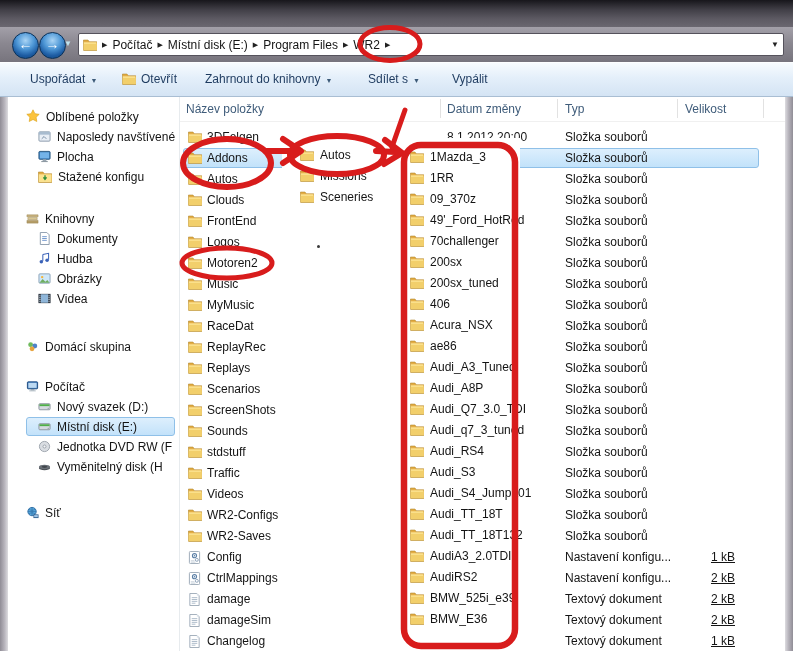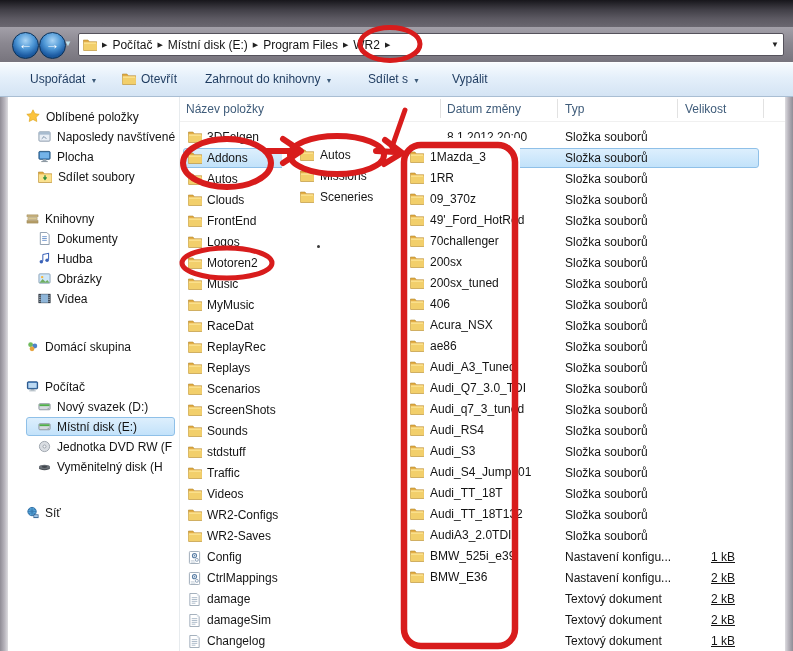--- a/index.html
+++ b/index.html
@@ -127,21 +127,21 @@
         <div class="sb-item"><span class="icon"><svg viewBox="0 0 14 14" width="13" height="13">
               <rect x="1" y="1.5" width="12" height="8.5" rx="1" fill="#3a7ab8" stroke="#27567f"></rect>
               <rect x="2" y="2.5" width="10" height="6.5" fill="#74b3e8"></rect>
               <path d="M5.5 10h3l.8 2H4.7z" fill="#9aa7b2"></path>
               <rect x="3.5" y="12" width="7" height="1" fill="#7f8c96"></rect>
             </svg></span><span>Plocha</span></div>
         <div class="sb-item"><span class="icon"><svg viewBox="0 0 16 13" width="14" height="12">
               <path d="M.5.8h5.2l1.5 2h8.3a.5.5 0 01.5.5v9a.5.5 0 01-.5.5H1a.5.5 0 01-.5-.5z" fill="#e3ad45" stroke="#a87f22" stroke-width=".6"></path>
               <path d="M.9 3.4h14.6v8.9H.9z" fill="#fbe290"></path>
               <path d="M8 4.5v4M6.2 7l1.8 2.2L9.8 7" stroke="#2e8f3c" stroke-width="1.5" fill="none"></path>
-            </svg></span><span>Sdílet soubory</span></div>
+            </svg></span><span>Stažené konfigu</span></div>
       </div>
       <div class="sb-group" style="margin-top: 22px;">
         <div class="sb-head"><span class="icon"><svg viewBox="0 0 14 14" width="13" height="13">
               <path d="M1 3h12v2.2H1z" fill="#c7b07a" stroke="#9d8a58" stroke-width=".5"></path>
               <path d="M2 6h10v2.2H2z" fill="#dcc995" stroke="#9d8a58" stroke-width=".5"></path>
               <path d="M1 9h12v3H1z" fill="#b49c66" stroke="#9d8a58" stroke-width=".5"></path>
             </svg></span><span>Knihovny</span></div>
         <div class="sb-item"><span class="icon"><svg viewBox="0 0 14 14" width="13" height="13">
               <path d="M2.5.5h7L12 3v10.5H2.5z" fill="#fff" stroke="#8898aa"></path>
               <path d="M4.5 5h5M4.5 7h5M4.5 9h5" stroke="#5b87c5" stroke-width=".9"></path>
@@ -580,20 +580,25 @@
           </svg></span><span>ae86</span></div>
       <div class="orow"><span class="icon"><svg viewBox="0 0 16 13" width="14" height="12">
             <path d="M.5.8h5.2l1.5 2h8.3a.5.5 0 01.5.5v9a.5.5 0 01-.5.5H1a.5.5 0 01-.5-.5z" fill="#e3ad45" stroke="#a87f22" stroke-width=".6"></path>
             <path d="M.9 3.4h14.6v8.9H.9z" fill="#fbe290"></path>
             <path d="M.9 5.2h14.6v7.1H.9z" fill="#f2cf6b"></path>
           </svg></span><span>Audi_A3_Tuned</span></div>
       <div class="orow"><span class="icon"><svg viewBox="0 0 16 13" width="14" height="12">
             <path d="M.5.8h5.2l1.5 2h8.3a.5.5 0 01.5.5v9a.5.5 0 01-.5.5H1a.5.5 0 01-.5-.5z" fill="#e3ad45" stroke="#a87f22" stroke-width=".6"></path>
             <path d="M.9 3.4h14.6v8.9H.9z" fill="#fbe290"></path>
             <path d="M.9 5.2h14.6v7.1H.9z" fill="#f2cf6b"></path>
+          </svg></span><span>Audi_A8P</span></div>
+      <div class="orow"><span class="icon"><svg viewBox="0 0 16 13" width="14" height="12">
+            <path d="M.5.8h5.2l1.5 2h8.3a.5.5 0 01.5.5v9a.5.5 0 01-.5.5H1a.5.5 0 01-.5-.5z" fill="#e3ad45" stroke="#a87f22" stroke-width=".6"></path>
+            <path d="M.9 3.4h14.6v8.9H.9z" fill="#fbe290"></path>
+            <path d="M.9 5.2h14.6v7.1H.9z" fill="#f2cf6b"></path>
           </svg></span><span>Audi_Q7_3.0_TDI</span></div>
       <div class="orow"><span class="icon"><svg viewBox="0 0 16 13" width="14" height="12">
             <path d="M.5.8h5.2l1.5 2h8.3a.5.5 0 01.5.5v9a.5.5 0 01-.5.5H1a.5.5 0 01-.5-.5z" fill="#e3ad45" stroke="#a87f22" stroke-width=".6"></path>
             <path d="M.9 3.4h14.6v8.9H.9z" fill="#fbe290"></path>
             <path d="M.9 5.2h14.6v7.1H.9z" fill="#f2cf6b"></path>
           </svg></span><span>Audi_q7_3_tuned</span></div>
       <div class="orow"><span class="icon"><svg viewBox="0 0 16 13" width="14" height="12">
             <path d="M.5.8h5.2l1.5 2h8.3a.5.5 0 01.5.5v9a.5.5 0 01-.5.5H1a.5.5 0 01-.5-.5z" fill="#e3ad45" stroke="#a87f22" stroke-width=".6"></path>
             <path d="M.9 3.4h14.6v8.9H.9z" fill="#fbe290"></path>
             <path d="M.9 5.2h14.6v7.1H.9z" fill="#f2cf6b"></path>
@@ -616,20 +621,25 @@
       <div class="orow"><span class="icon"><svg viewBox="0 0 16 13" width="14" height="12">
             <path d="M.5.8h5.2l1.5 2h8.3a.5.5 0 01.5.5v9a.5.5 0 01-.5.5H1a.5.5 0 01-.5-.5z" fill="#e3ad45" stroke="#a87f22" stroke-width=".6"></path>
             <path d="M.9 3.4h14.6v8.9H.9z" fill="#fbe290"></path>
             <path d="M.9 5.2h14.6v7.1H.9z" fill="#f2cf6b"></path>
           </svg></span><span>Audi_TT_18T132</span></div>
       <div class="orow"><span class="icon"><svg viewBox="0 0 16 13" width="14" height="12">
             <path d="M.5.8h5.2l1.5 2h8.3a.5.5 0 01.5.5v9a.5.5 0 01-.5.5H1a.5.5 0 01-.5-.5z" fill="#e3ad45" stroke="#a87f22" stroke-width=".6"></path>
             <path d="M.9 3.4h14.6v8.9H.9z" fill="#fbe290"></path>
             <path d="M.9 5.2h14.6v7.1H.9z" fill="#f2cf6b"></path>
           </svg></span><span>AudiA3_2.0TDI</span></div>
+      <div class="orow"><span class="icon"><svg viewBox="0 0 16 13" width="14" height="12">
+            <path d="M.5.8h5.2l1.5 2h8.3a.5.5 0 01.5.5v9a.5.5 0 01-.5.5H1a.5.5 0 01-.5-.5z" fill="#e3ad45" stroke="#a87f22" stroke-width=".6"></path>
+            <path d="M.9 3.4h14.6v8.9H.9z" fill="#fbe290"></path>
+            <path d="M.9 5.2h14.6v7.1H.9z" fill="#f2cf6b"></path>
+          </svg></span><span>AudiRS2</span></div>
       <div class="orow"><span class="icon"><svg viewBox="0 0 16 13" width="14" height="12">
             <path d="M.5.8h5.2l1.5 2h8.3a.5.5 0 01.5.5v9a.5.5 0 01-.5.5H1a.5.5 0 01-.5-.5z" fill="#e3ad45" stroke="#a87f22" stroke-width=".6"></path>
             <path d="M.9 3.4h14.6v8.9H.9z" fill="#fbe290"></path>
             <path d="M.9 5.2h14.6v7.1H.9z" fill="#f2cf6b"></path>
           </svg></span><span>BMW_525i_e39</span></div>
       <div class="orow"><span class="icon"><svg viewBox="0 0 16 13" width="14" height="12">
             <path d="M.5.8h5.2l1.5 2h8.3a.5.5 0 01.5.5v9a.5.5 0 01-.5.5H1a.5.5 0 01-.5-.5z" fill="#e3ad45" stroke="#a87f22" stroke-width=".6"></path>
             <path d="M.9 3.4h14.6v8.9H.9z" fill="#fbe290"></path>
             <path d="M.9 5.2h14.6v7.1H.9z" fill="#f2cf6b"></path>
           </svg></span><span>BMW_E36</span></div>

